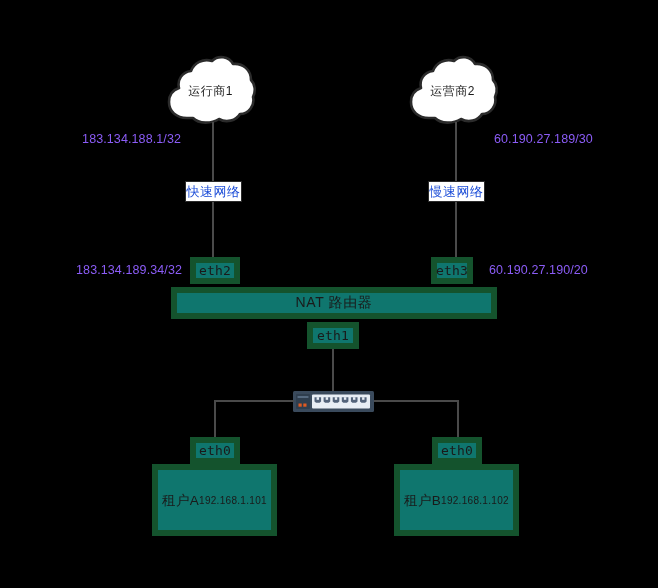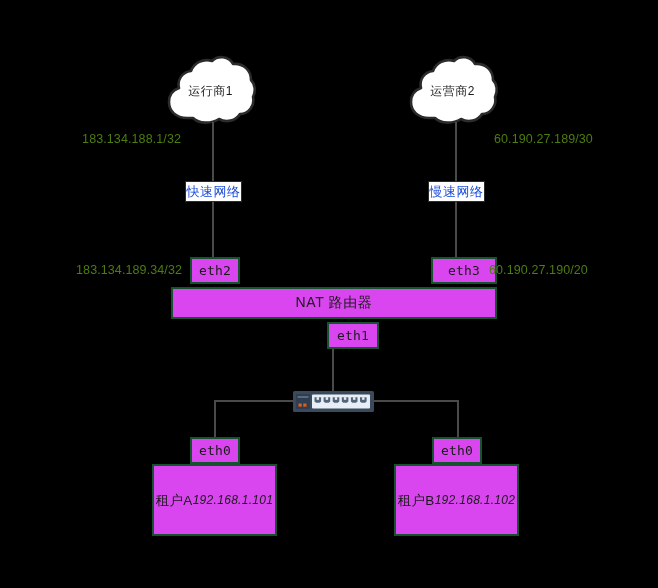--- a/index.html
+++ b/index.html
@@ -22,33 +22,33 @@
   
   .line {
     position: absolute;
     background: #4a4a4a;
   }
   .vline { width: 2px; }
   .hline { height: 2px; }
 
   .ip-label {
     position: absolute;
-    color: #4d7c0f;
+    color: #8b5cf6;
     font-size: 12.5px;
     line-height: 16px;
     white-space: nowrap;
     letter-spacing: 0.1px;
   }
   .ip-label.right-align { text-align: right; }
 
   
   .nodebox {
     position: absolute;
-    background: #d946ef;
-    border: 2px solid #14532d;
+    background: #0f766e;
+    border: 6px solid #14532d;
     box-sizing: border-box;
     display: flex;
     align-items: center;
     justify-content: center;
     color: #1a1a1a;
     text-align: center;
   }
   .iface {
     font-family: "DejaVu Sans Mono", "Liberation Mono", monospace;
     font-size: 13px;
@@ -69,22 +69,21 @@
   .router-box {
     font-size: 14px;
     letter-spacing: 0.6px;
   }
   .tenant-box {
     font-size: 13.5px;
     line-height: 21px;
     letter-spacing: 0.3px;
   }
   .tenant-box .tenant-ip {
-    font-size: 12px;
-    font-style: italic;
+    font-size: 10px;
   }
 
   
   .cloud {
     position: absolute;
   }
   .cloud svg { display: block; }
   .cloud-label {
     position: absolute;
     left: 0;
@@ -151,28 +150,28 @@
   <div class="line vline" style="left:455px; top:202px; height:56px;"></div>
 
   <div class="ip-label" style="left:494px; top:131px; width:150px;">60.190.27.189/30</div>
 
   <div class="netlabel" style="left:428px; top:181px; width:57px; height:21px;">慢速网络</div>
 
   <div class="ip-label right-align" style="left:27px; top:262px; width:155px;">183.134.189.34/32</div>
 
   <div class="nodebox iface" style="left:190px; top:257px; width:50px; height:27px;">eth2</div>
 
-  <div class="nodebox iface" style="left:431px; top:257px; width:66px; height:27px;">eth3</div>
+  <div class="nodebox iface" style="left:431px; top:257px; width:42px; height:27px;">eth3</div>
 
   <div class="ip-label" style="left:489px; top:262px; width:160px;">60.190.27.190/20</div>
 
   <div class="nodebox router-box" style="left:171px; top:287px; width:326px; height:32px;">NAT 路由器</div>
 
 
-  <div class="nodebox iface" style="left:307px; top:322px; width:52px; height:27px;margin-left:20px;">eth1</div>
+  <div class="nodebox iface" style="left:307px; top:322px; width:52px; height:27px;">eth1</div>
 
   <div class="line vline" style="left:332px; top:349px; height:42px;"></div>
 
   <div class="switch" style="left:293px; top:391px; width:81px; height:21px;">
     <svg width="81" height="21" viewBox="0 0 81 21" aria-hidden="true">
       <rect x="0" y="0" width="81" height="21" rx="1.5" fill="#3a4a5c"></rect>
       <rect x="3" y="3" width="14" height="15" rx="1" fill="#2f3e4e"></rect>
       <rect x="4.5" y="5" width="11" height="2" rx="0.6" fill="#566a80"></rect>
       <rect x="5.5" y="12.5" width="3.2" height="3.2" fill="#e05a22"></rect>
       <rect x="10.3" y="12.5" width="3.2" height="3.2" fill="#e05a22"></rect>

